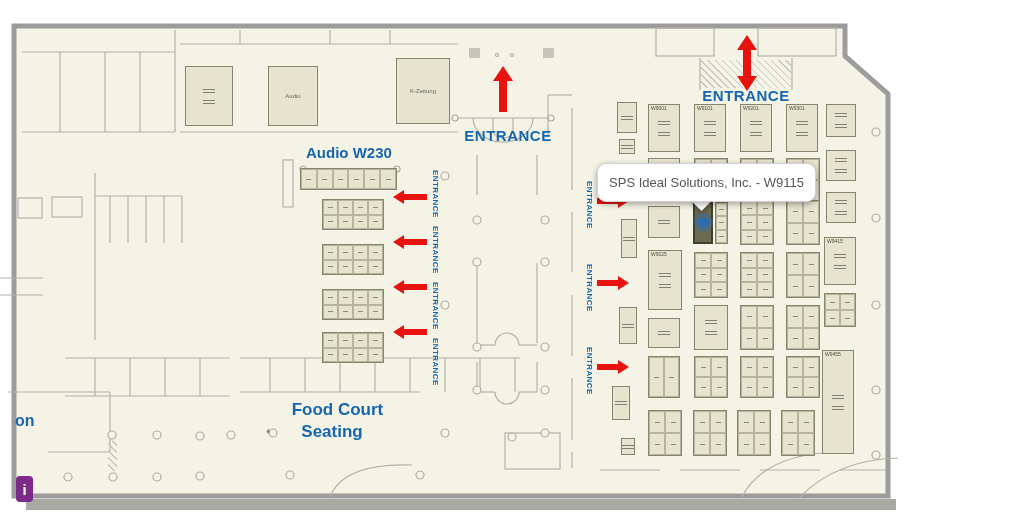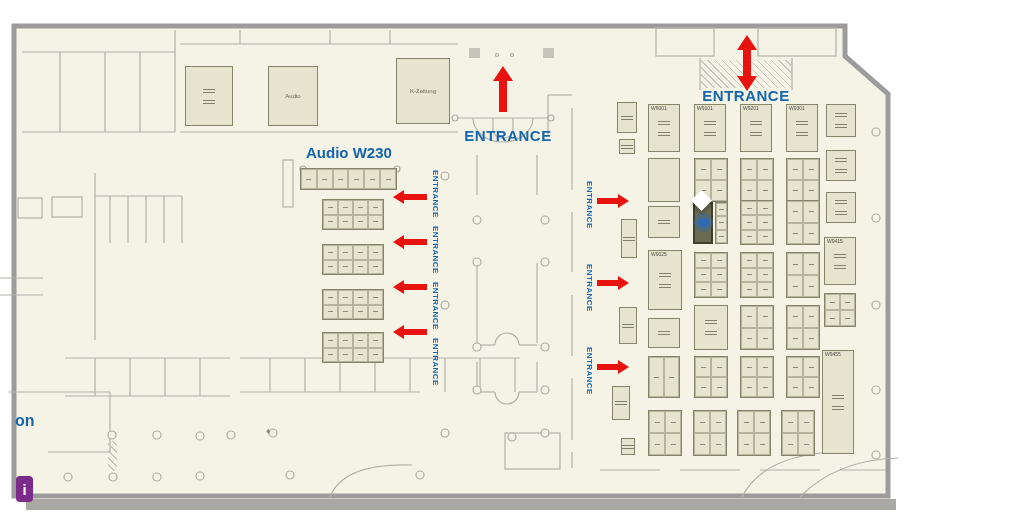--- a/index.html
+++ b/index.html
@@ -873,24 +873,29 @@
       <polygon points="629,201 618,194 618,198 597,198 597,204 618,204 618,208" class="arrow"></polygon>
       <polygon points="629,283 618,276 618,280 597,280 597,286 618,286 618,290" class="arrow"></polygon>
       <polygon points="629,367 618,360 618,364 597,364 597,370 618,370 618,374" class="arrow"></polygon>
       <polygon points="503,66 513,81 507,81 507,112 499,112 499,81 493,81" class="arrow"></polygon>
       <polygon points="747,35 757,50 751,50 751,76 757,76 747,91 737,76 743,76 743,50 737,50" class="arrow"></polygon>
     </svg>
 
   <div class="bluelabel" id="room-label">Audio W230</div>
   <div class="bluelabel" id="entrance-central">ENTRANCE</div>
   <div class="bluelabel" id="entrance-topright">ENTRANCE</div>
+  <div class="bluelabel" id="food-line1">Food Court</div>
+  <div class="bluelabel" id="food-line2">Seating</div>
   <span id="diamond">♦</span>
   <div class="bluelabel" id="on-label">on</div>
 
   <div id="tooltip-tail"></div>
+  <div id="tooltip">
+    <span>SPS Ideal Solutions, Inc. - W9115</span>
+  </div>
 
   <div id="marker-outer"></div>
   <div id="marker-inner"></div>
 
   <div id="info-pin">i</div>
 <div class="vent" style="left: 440px; top: 170px;">ENTRANCE</div>
     <div class="vent" style="left: 440px; top: 226px;">ENTRANCE</div>
     <div class="vent" style="left: 440px; top: 282px;">ENTRANCE</div>
     <div class="vent" style="left: 440px; top: 338px;">ENTRANCE</div>
     <div class="vent" style="left: 594px; top: 181px;">ENTRANCE</div>

